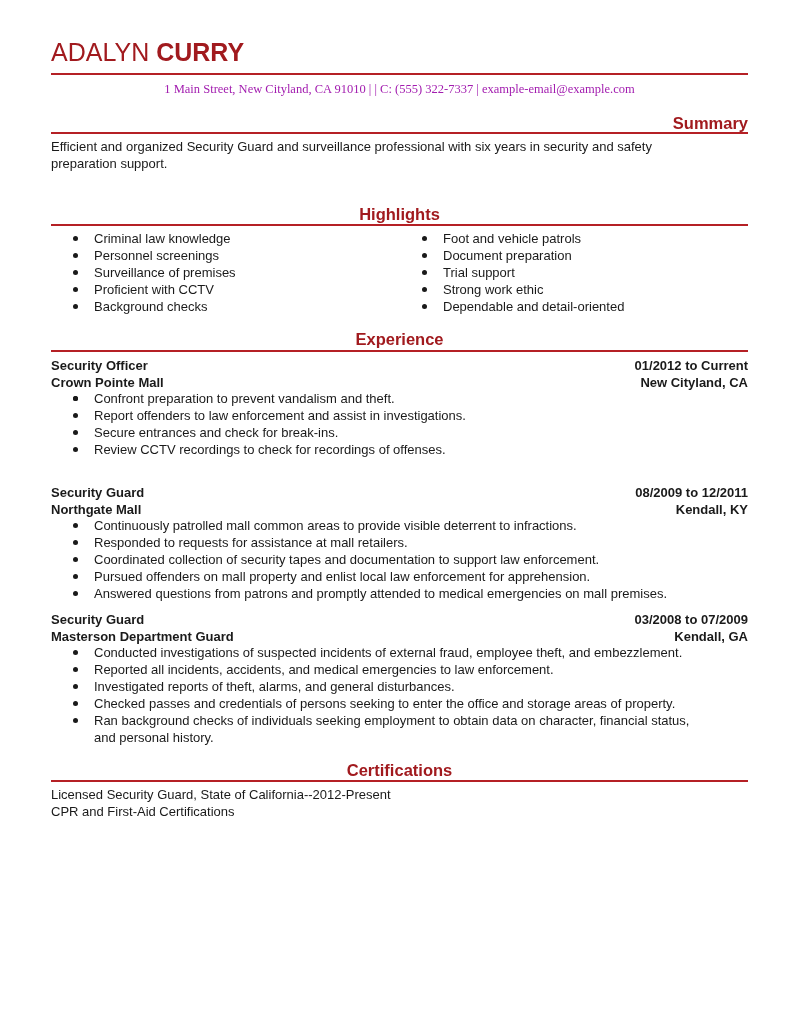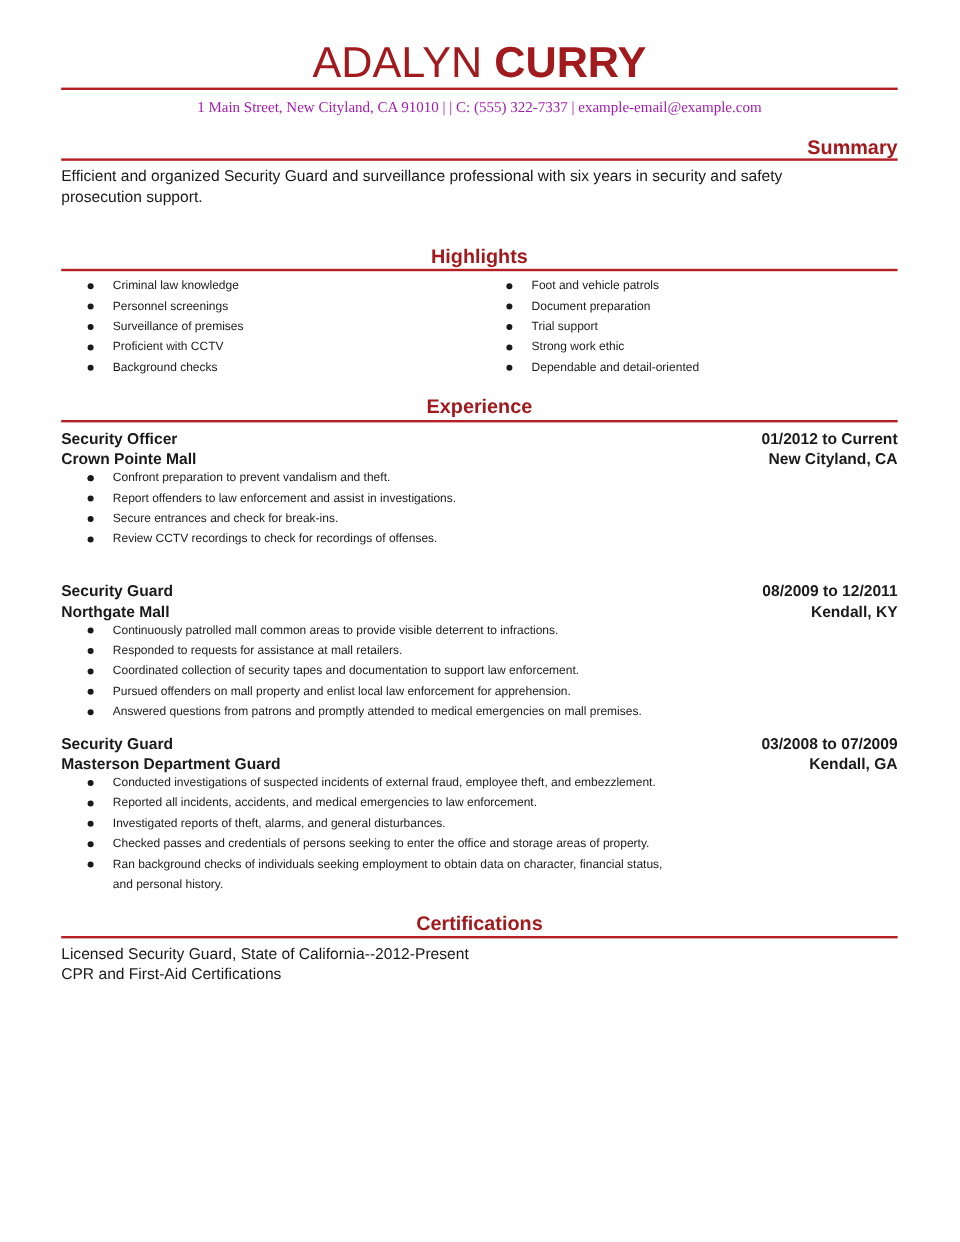--- a/index.html
+++ b/index.html
@@ -19,22 +19,22 @@
       position: absolute;
       left: 51px;
       top: 0;
       width: 697px;
     }
     .name {
       position: absolute;
       top: 36px;
       left: 0;
       width: 697px;
-      text-align: center;
-      font-size: 36px;
+      text-align: left;
+      font-size: 25px;
       color: #a11a1e;
       letter-spacing: 0px;
       line-height: 32px;
     }
     .name .first { font-weight: normal; }
     .name .last { font-weight: bold; }
     .rule {
       position: absolute;
       left: 0;
       width: 697px;
@@ -68,21 +68,21 @@
       width: 697px;
       font-size: 13px;
       line-height: 17px;
     }
     .para div { white-space: nowrap; }
     .bul-list {
       position: absolute;
       margin: 0;
       padding: 0;
       list-style: none;
-      font-size: 10px;
+      font-size: 13px;
       line-height: 17px;
     }
     .bul-list li {
       position: relative;
       padding-left: 43px;
       white-space: nowrap;
     }
     .bul-list li .dot {
       position: absolute;
       left: 22px;
@@ -112,21 +112,21 @@
     <span class="first">ADALYN</span>
     <span class="last">CURRY</span>
   </div>
   <div class="rule" style="top:73px;"></div>
   <div class="contact">1 Main Street, New Cityland, CA 91010 | | C: (555) 322-7337 | example-email@example.com</div>
 
   <div class="section-title" style="top:113px;text-align:right;">Summary</div>
   <div class="rule" style="top:132px;"></div>
   <div class="para" style="top:138px;">
     <div>Efficient and organized Security Guard and surveillance professional with six years in security and safety</div>
-    <div>prosecution support.</div>
+    <div>preparation support.</div>
   </div>
 
   <div class="section-title" style="top:204px;">Highlights</div>
   <div class="rule" style="top:224px;"></div>
   <ul class="bul-list" style="top:230px; left:0;">
     <li><span class="dot"></span><span>Criminal law knowledge</span></li>
     <li><span class="dot"></span><span>Personnel screenings</span></li>
     <li><span class="dot"></span><span>Surveillance of premises</span></li>
     <li><span class="dot"></span><span>Proficient with CCTV</span></li>
     <li><span class="dot"></span><span>Background checks</span></li>

